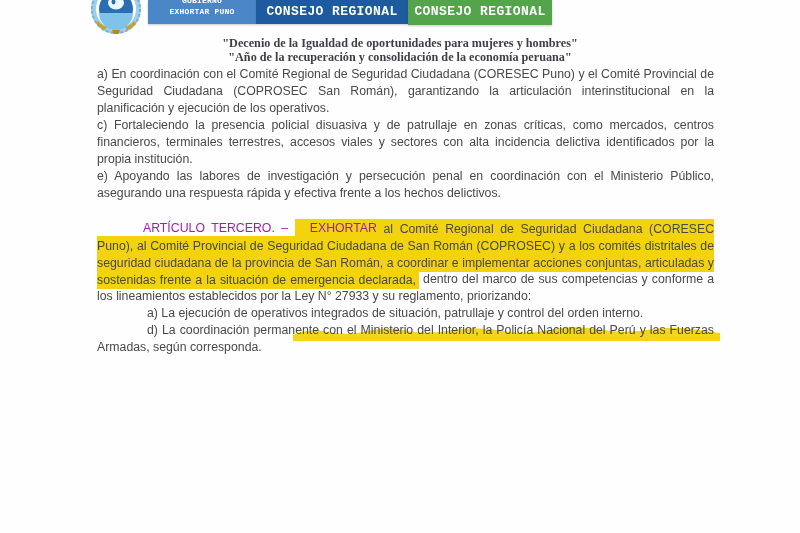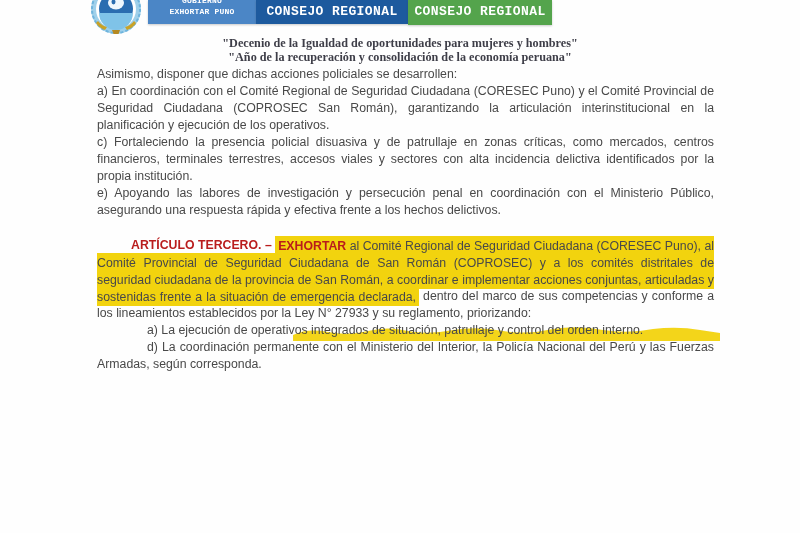--- a/index.html
+++ b/index.html
@@ -29,21 +29,21 @@
   }
   
   .content{
     position:absolute;top:66px;left:97px;width:617px;
     font-size:12.3px;line-height:17px;color:#494949;
     text-align:justify;z-index:2;
   }
   .content p{margin:0;}
   p.articulo{margin-top:18px;text-indent:34px;}
   p.subitem{text-indent:50px;}
-  .b{font-weight:bold;color:#b91c1c;}
+  .b{font-weight:normal;color:#a21caf;margin-left:12px;}
   .hl{background:#f2d30e;padding:2.5px 3px;box-decoration-break:slice;}
   
   .smear{position:absolute;left:293px;top:324px;z-index:1;}
 </style>
 </head>
 <body>
 
 <div class="page">
 
   <svg class="emblem" viewBox="0 0 52 52">
@@ -77,21 +77,20 @@
   <div class="mottos">
     <div>"Decenio de la Igualdad de oportunidades para mujeres y hombres"</div>
     <div>"Año de la recuperación y consolidación de la economía peruana"</div>
   </div>
 
   <svg class="smear" width="427" height="17" viewBox="0 0 427 17">
     <path d="M0 17 L0 11 Q15 4 35 8 Q55 12 75 7 Q95 2 115 7 Q135 11 160 6 Q185 2 210 7 Q235 11 260 5 Q285 1 310 6 Q335 10 360 5 Q385 2 407 6 L427 9 L427 17 Z" fill="#f2d30e" opacity="0.95"></path>
   </svg>
 
   <div class="content">
-    <p>Asimismo, disponer que dichas acciones policiales se desarrollen:</p>
     <p>a) En coordinación con el Comité Regional de Seguridad Ciudadana (CORESEC Puno) y el Comité Provincial de Seguridad Ciudadana (COPROSEC San Román), garantizando la articulación interinstitucional en la planificación y ejecución de los operativos.</p>
     <p>c) Fortaleciendo la presencia policial disuasiva y de patrullaje en zonas críticas, como mercados, centros financieros, terminales terrestres, accesos viales y sectores con alta incidencia delictiva identificados por la propia institución.</p>
     <p>e) Apoyando las labores de investigación y persecución penal en coordinación con el Ministerio Público, asegurando una respuesta rápida y efectiva frente a los hechos delictivos.</p>
 
     <p class="articulo">
       <span class="b">ARTÍCULO TERCERO. – </span><span class="hl"><span class="b">EXHORTAR</span><span> al Comité Regional de Seguridad Ciudadana (CORESEC Puno), al Comité Provincial de Seguridad Ciudadana de San Román (COPROSEC) y a los comités distritales de seguridad ciudadana de la provincia de San Román, a coordinar e implementar acciones conjuntas, articuladas y sostenidas frente a la situación de emergencia declarada,</span></span><span> dentro del marco de sus competencias y conforme a los lineamientos establecidos por la Ley N° 27933 y su reglamento, priorizando:</span>
     </p>
 
     <p class="subitem">a) La ejecución de operativos integrados de situación, patrullaje y control del orden interno.</p>
     <p class="subitem">d) La coordinación permanente con el Ministerio del Interior, la Policía Nacional del Perú y las Fuerzas Armadas, según corresponda.</p>

